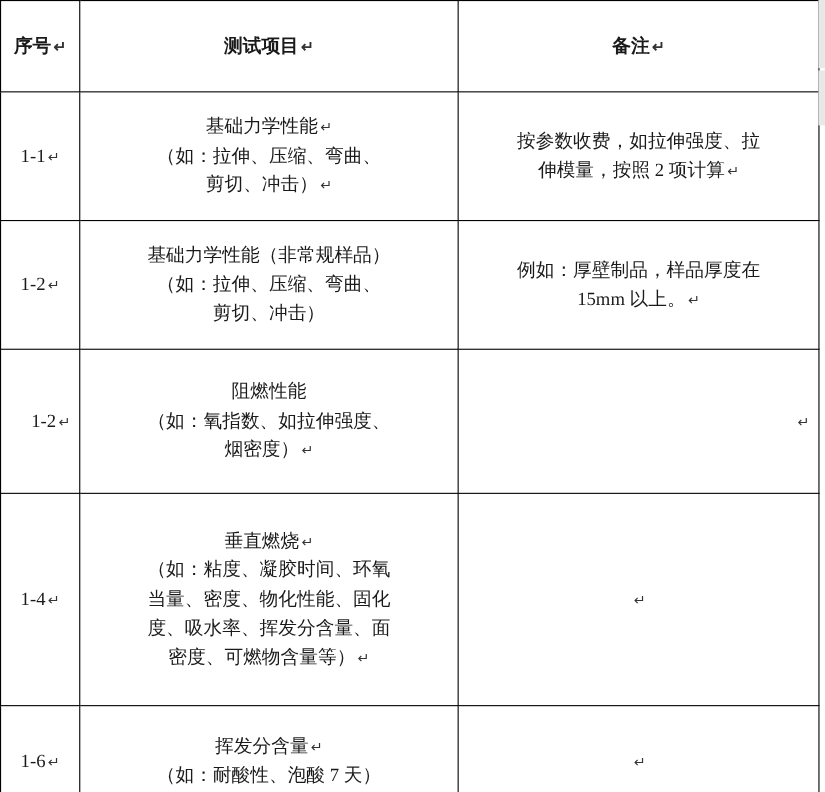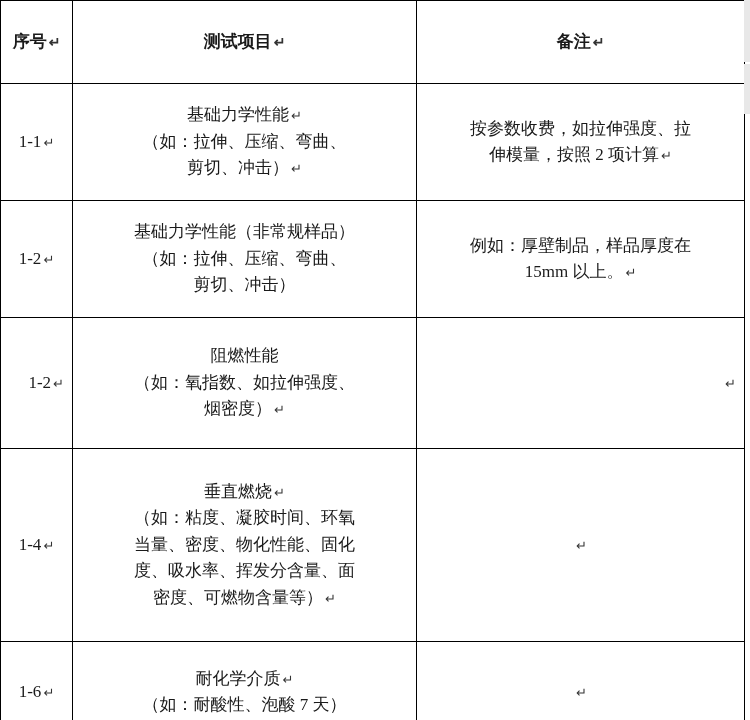--- a/index.html
+++ b/index.html
@@ -209,21 +209,21 @@
         <span class="pc sm">↵</span>
       </td>
     </tr>
 
     <tr class="row-15">
       <td class="idx">
         <span>1-6</span><span class="pc sm">↵</span>
       </td>
       <td class="item">
         <div class="item-lines">
-          <span class="nowrapline"><span>耐化学介质</span><span class="pc sm">↵</span></span>
+          <span class="nowrapline"><span>挥发分含量</span><span class="pc sm">↵</span></span>
           <span class="nowrapline"><span>（如：耐酸性、泡酸 7 天）</span></span>
         </div>
       </td>
       <td class="blank-center">
         <span class="pc sm">↵</span>
       </td>
     </tr>
 
   </tbody>
     </table>

